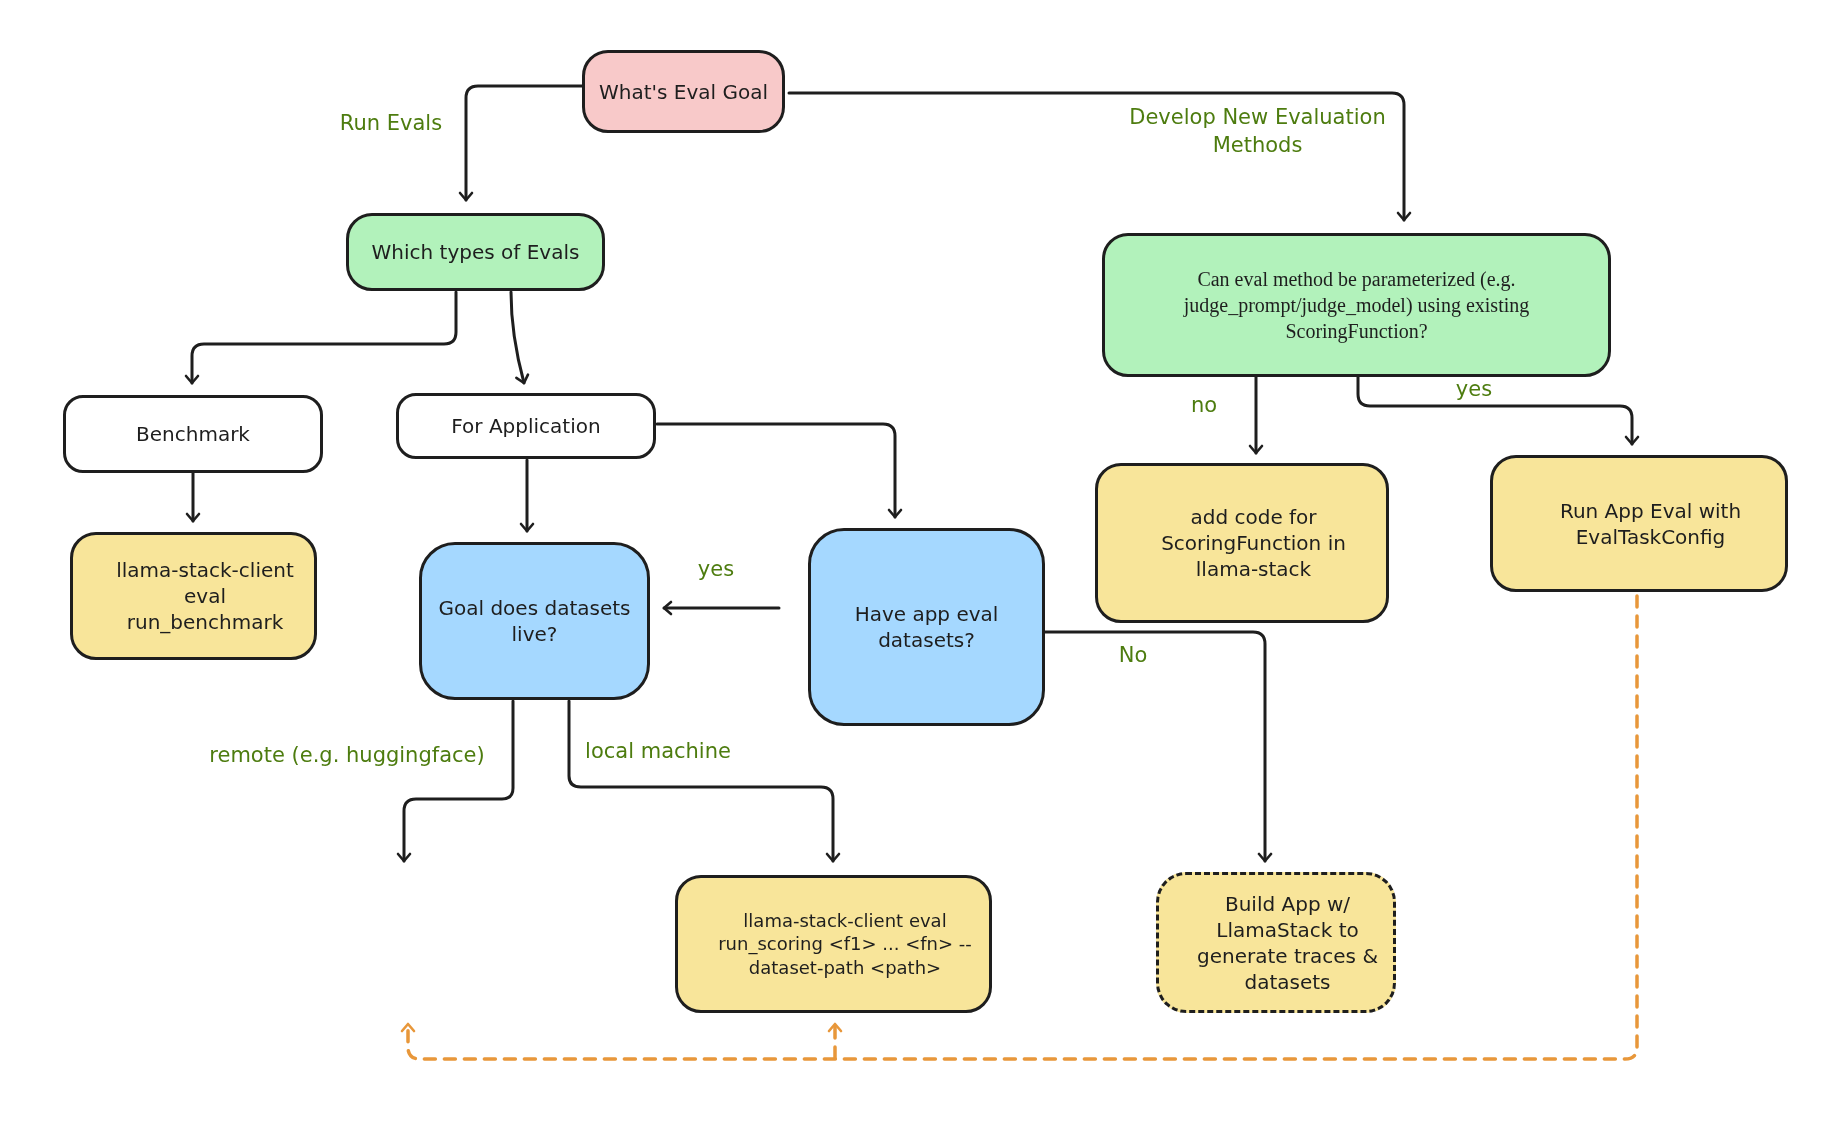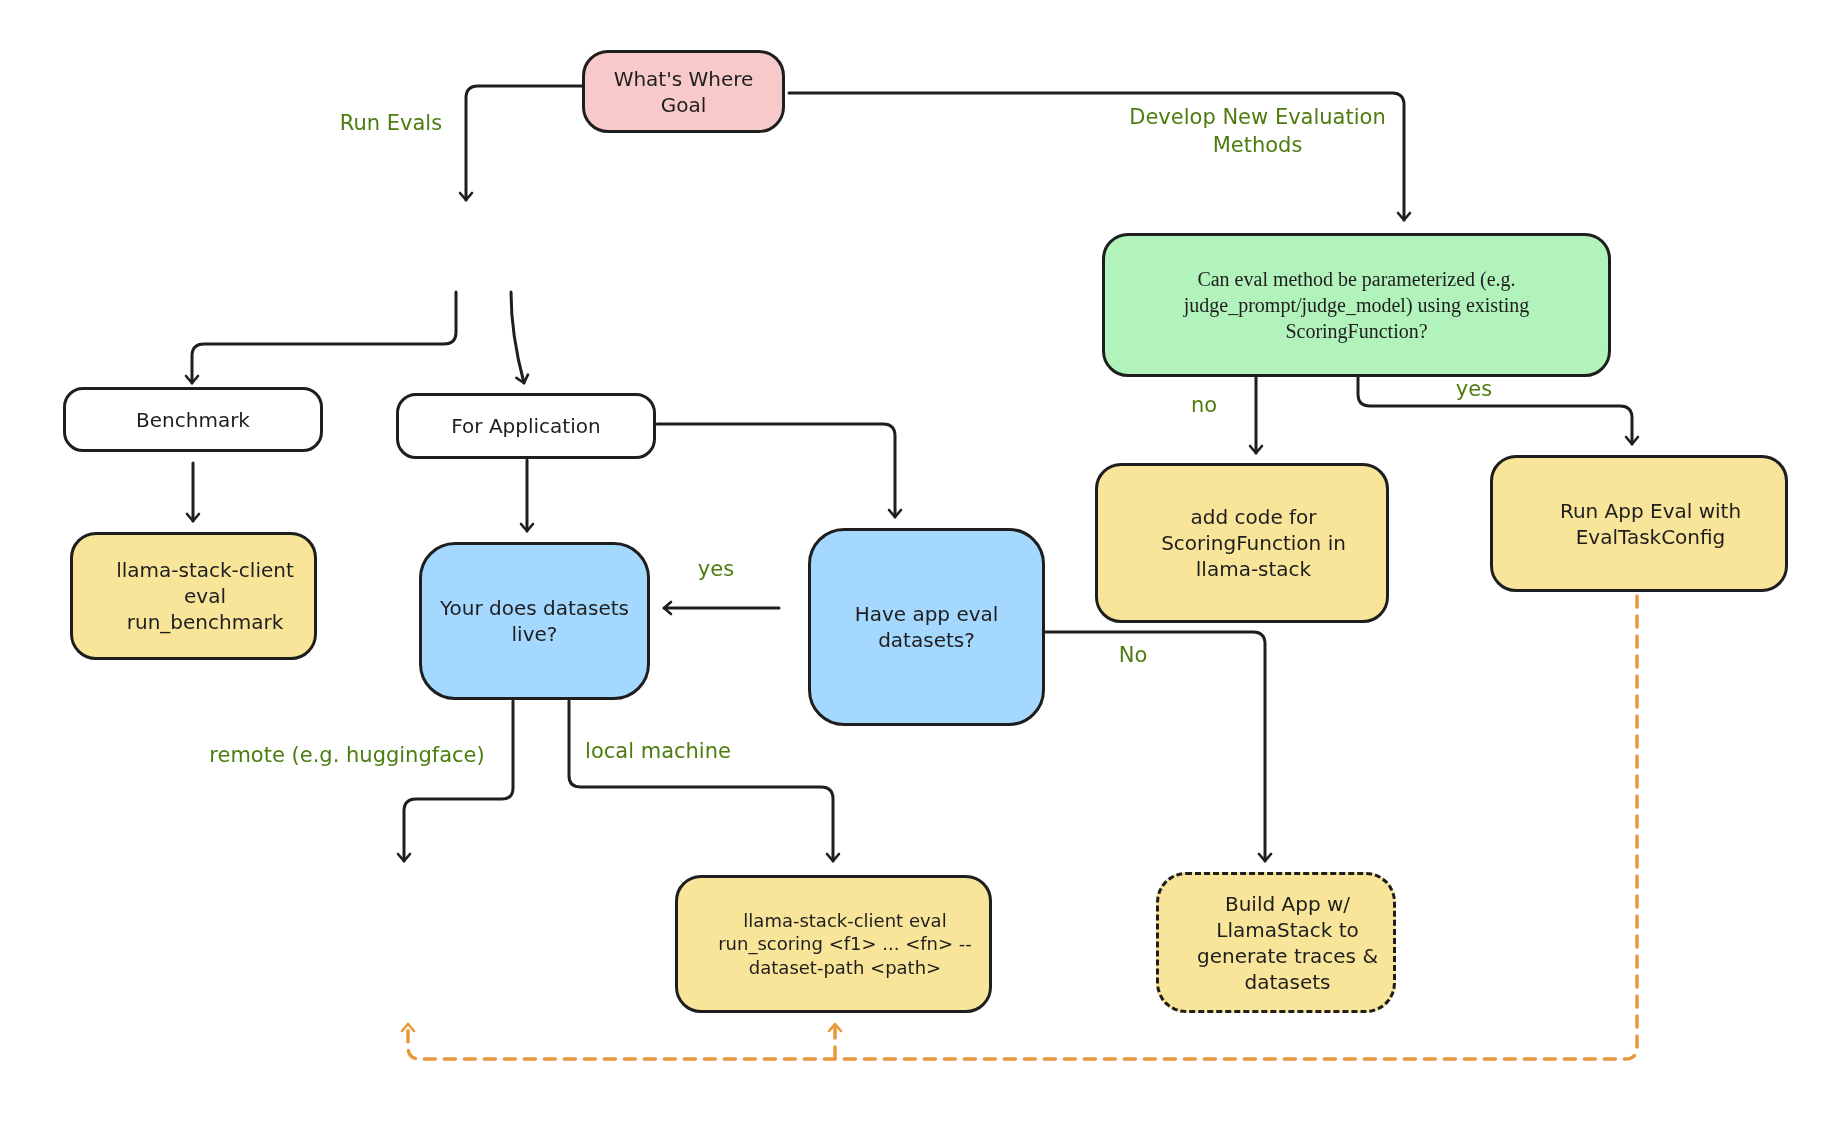--- a/index.html
+++ b/index.html
@@ -34,21 +34,21 @@
   .edge-label{
     position:absolute;
     font-size:21px;line-height:1.32;
     text-align:center;
     color:#4d7c0f;
   }
 
   
   #n-goal        {left:582px;  top:50px;  width:203px; height:83px;}
   #n-which       {left:346px;  top:213px; width:259px; height:78px;}
-  #n-benchmark   {left:63px;   top:387px; width:260px; height:65px;}
+  #n-benchmark   {left:63px;   top:395px; width:260px; height:78px;}
   #n-forapp      {left:396px;  top:393px; width:260px; height:66px;}
   #n-runbench    {left:70px;   top:532px; width:247px; height:128px;}
   #n-where       {left:419px;  top:542px; width:231px; height:158px;}
   #n-have        {left:780px;  top:528px; width:237px; height:198px;margin-left:28px;}
   #n-param       {left:1102px; top:233px; width:509px; height:144px;font-family:Liberation Serif, serif;}
   #n-addcode     {left:1095px; top:463px; width:294px; height:160px;}
   #n-runapp      {left:1490px; top:455px; width:298px; height:137px;}
   #n-scoringid   {left:250px;  top:872px; width:295px; height:140px;}
   #n-scoringpath {left:675px;  top:875px; width:317px; height:138px;}
   #n-buildapp    {left:1133px; top:872px; width:240px; height:141px;margin-left:23px;}
@@ -92,25 +92,26 @@
     <path class="edge" d="M 779 608 H 664" marker-end="url(#ah-black)"></path>
     <path class="edge" d="M 1018 632 H 1253 Q 1265 632 1265 644 V 861" marker-end="url(#ah-black)"></path>
     <path class="edge" d="M 513 701 V 788 Q 513 799 502 799 H 416 Q 404 799 404 811 V 861" marker-end="url(#ah-black)"></path>
     <path class="edge" d="M 569 701 V 776 Q 569 787 581 787 H 821 Q 833 787 833 799 V 861" marker-end="url(#ah-black)"></path>
     <path class="edge" d="M 1256 365 V 453" marker-end="url(#ah-black)"></path>
     <path class="edge" d="M 1358 365 V 394 Q 1358 406 1370 406 H 1620 Q 1632 406 1632 418 V 444" marker-end="url(#ah-black)"></path>
     <path class="edge orange" d="M 1637 596 V 1047 Q 1637 1059 1625 1059 H 420 Q 408 1059 408 1047 V 1024" marker-end="url(#ah-orange)"></path>
     <path class="edge orange" d="M 835 1058 V 1024" marker-end="url(#ah-orange)"></path>
   </svg>
 
-  <div class="node fill-pink" id="n-goal">What's Where Goal</div>
+  <div class="node fill-pink" id="n-goal">What's Eval Goal</div>
+  <div class="node fill-green" id="n-which">Which types of Evals</div>
   <div class="node fill-white" id="n-benchmark">Benchmark</div>
   <div class="node fill-white" id="n-forapp">For Application</div>
   <div class="node fill-yellow" id="n-runbench">llama-stack-client eval run_benchmark</div>
-  <div class="node fill-blue" id="n-where">Your does datasets live?</div>
+  <div class="node fill-blue" id="n-where">Goal does datasets live?</div>
   <div class="node fill-blue" id="n-have">Have app eval datasets?</div>
   <div class="node fill-green" id="n-param">Can eval method be parameterized (e.g. judge_prompt/judge_model) using existing ScoringFunction?</div>
   <div class="node fill-yellow" id="n-addcode">add code for ScoringFunction in llama-stack</div>
   <div class="node fill-yellow" id="n-runapp">Run App Eval with EvalTaskConfig</div>
   <div class="node fill-yellow small" id="n-scoringpath">llama-stack-client eval run_scoring &lt;f1&gt; ... &lt;fn&gt; --dataset-path &lt;path&gt;</div>
   <div class="node fill-yellow dashed-border" id="n-buildapp">Build App w/ LlamaStack to generate traces &amp; datasets</div>
 
   <div class="edge-label" id="l-runevals">Run Evals</div>
   <div class="edge-label" id="l-develop">Develop New Evaluation Methods</div>
   <div class="edge-label" id="l-yesmid">yes</div>

